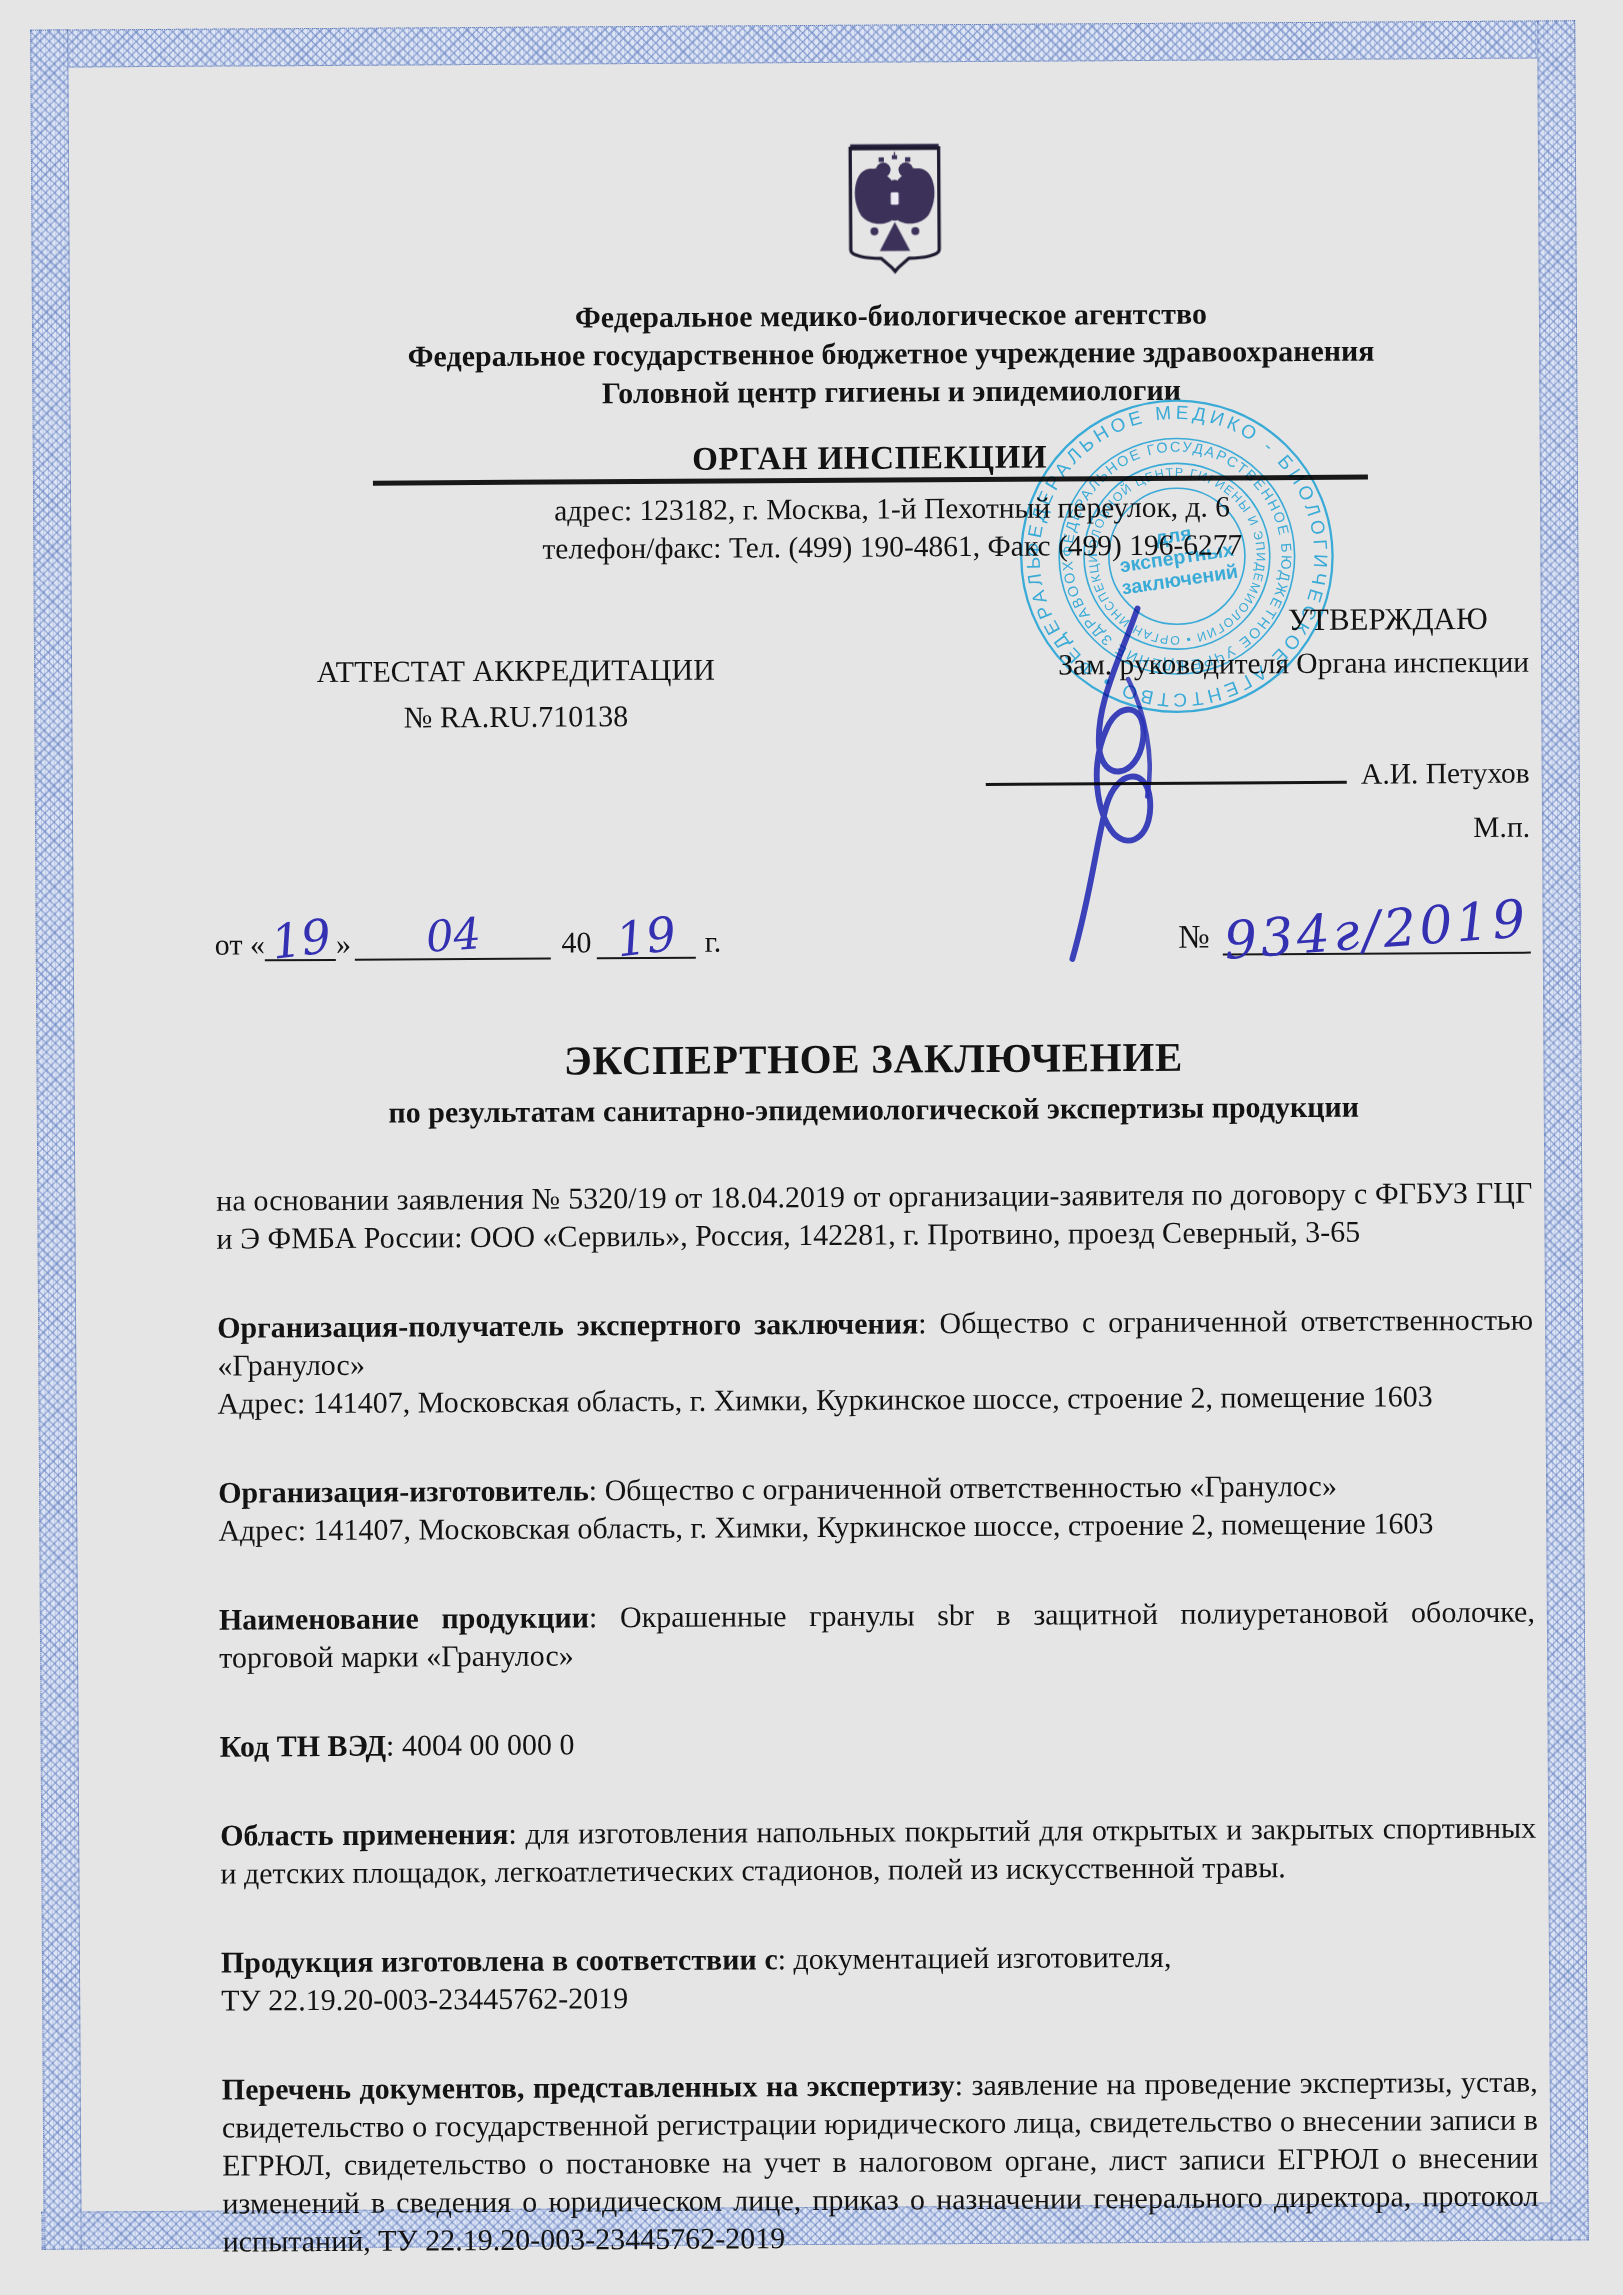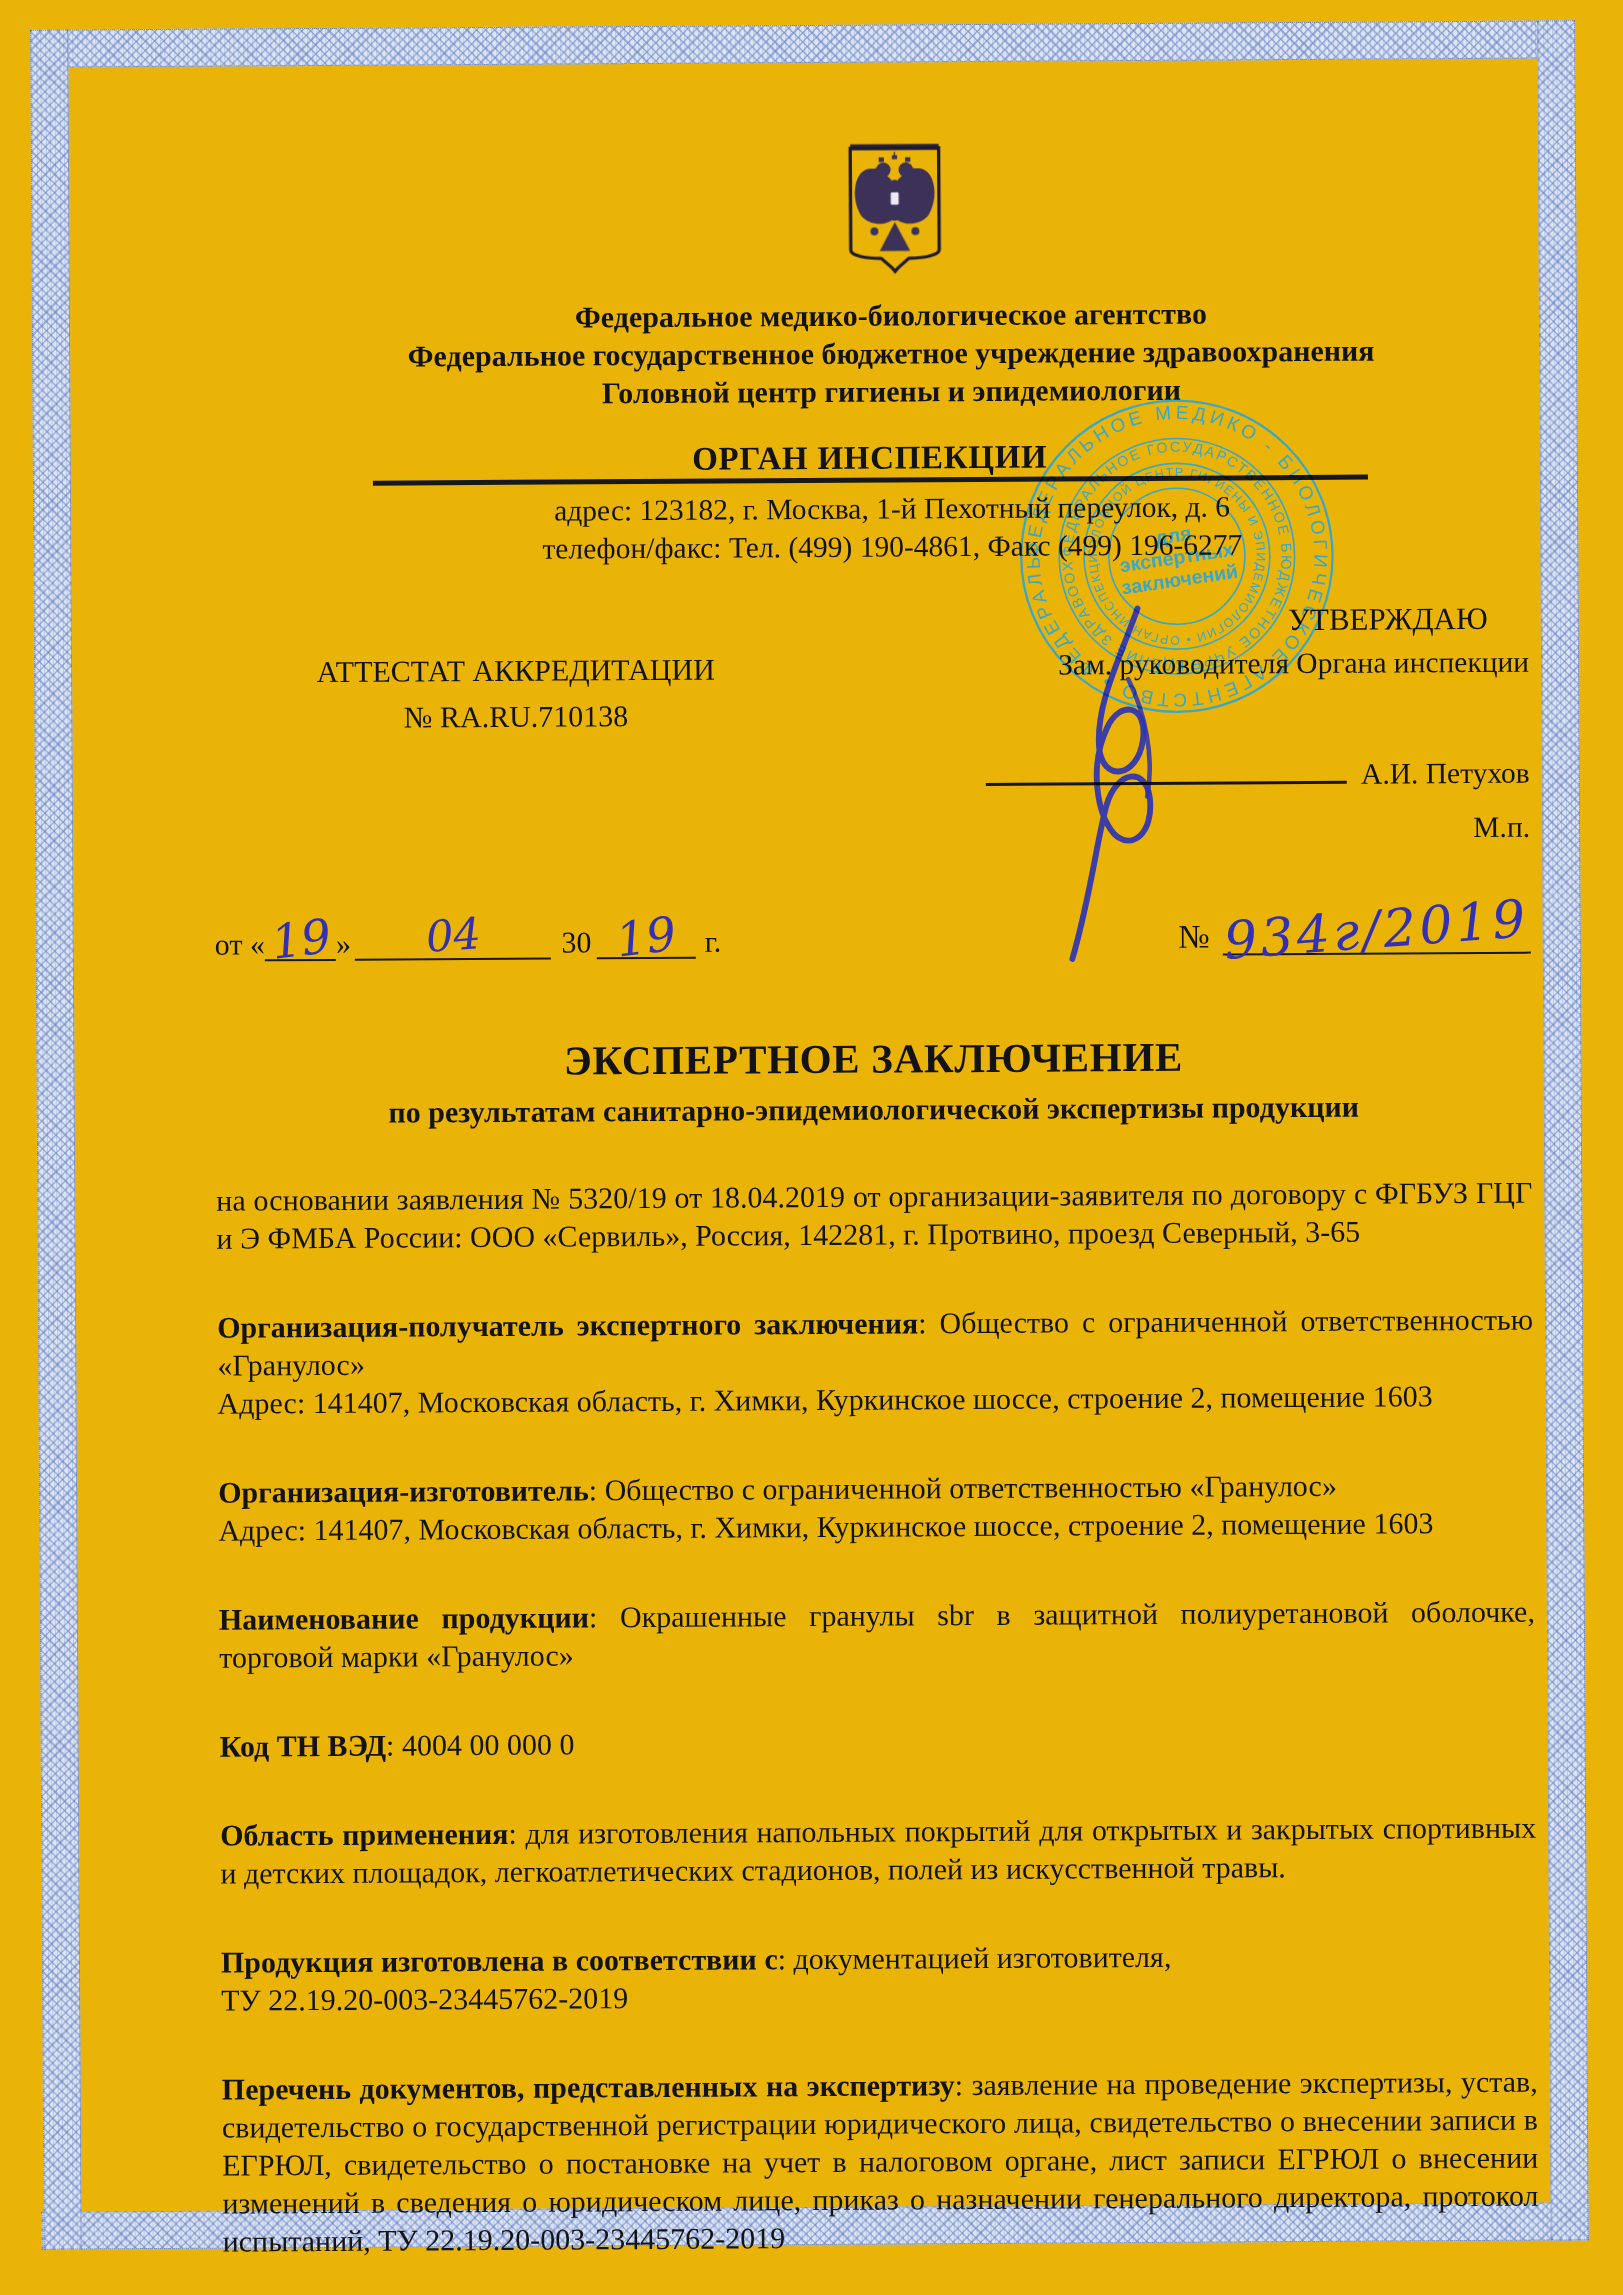--- a/index.html
+++ b/index.html
@@ -1,17 +1,17 @@
 <!DOCTYPE html>
 <html style="font-size:10.5px"><head>
 <meta charset="utf-8">
 <style>
   html,body { margin:0; padding:0; background:#ffffff; }
   .page {
-    position:relative; width:1623px; height:2295px; background:#eab308;
+    position:relative; width:1623px; height:2295px; background:#e5e5e5;
     overflow:hidden; font-family:"Liberation Serif", serif; color:#131313;
   }
   .rotor { position:absolute; inset:0; transform:rotate(-0.35deg); transform-origin:50% 50%; }
 
   
   .gb {
     position:absolute;
     background-color:#dde5f4;
     background-image:
       repeating-linear-gradient(45deg,  rgba(100,127,192,0.55) 0 1.6px, rgba(100,127,192,0) 1.6px 6.5px),
@@ -127,21 +127,21 @@
           <div>Зам. руководителя Органа инспекции</div>
           <div class="sigrow">
             <span class="sigline"></span><span>А.И. Петухов</span>
           </div>
           <div class="mp">М.п.</div>
         </div>
       </div>
 
       <div class="daterow">
         <div class="date-left">
-          <span>от «</span><span class="useg u-day"><span class="hw hw-day">19</span></span><span>»</span><span class="useg u-month"><span class="hw hw-month">04</span></span><span>30</span><span class="useg u-year"><span class="hw hw-year">19</span></span><span>г.</span>
+          <span>от «</span><span class="useg u-day"><span class="hw hw-day">19</span></span><span>»</span><span class="useg u-month"><span class="hw hw-month">04</span></span><span>40</span><span class="useg u-year"><span class="hw hw-year">19</span></span><span>г.</span>
         </div>
         <div class="num-right">
           <span>№</span><span class="useg u-num"><span class="hw hw-num">934г/2019</span></span>
         </div>
       </div>
 
       <div class="titleblock">
         <div class="title-main">ЭКСПЕРТНОЕ ЗАКЛЮЧЕНИЕ</div>
         <div class="title-sub">по результатам санитарно-эпидемиологической экспертизы продукции</div>
       </div>

